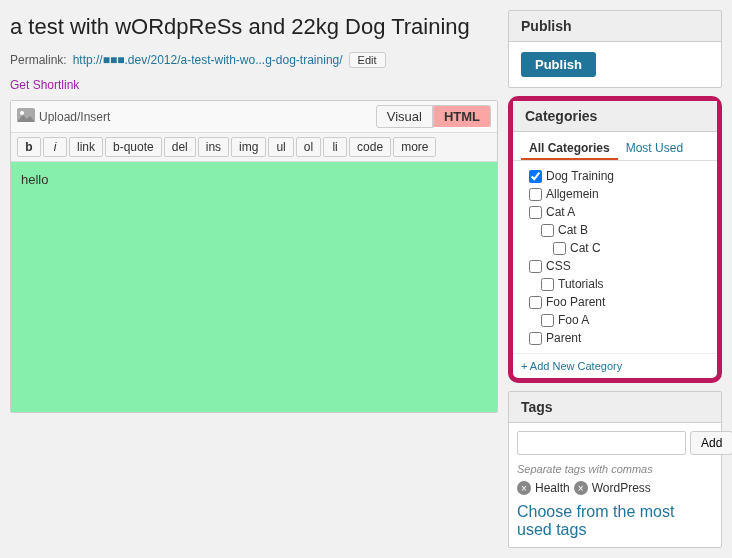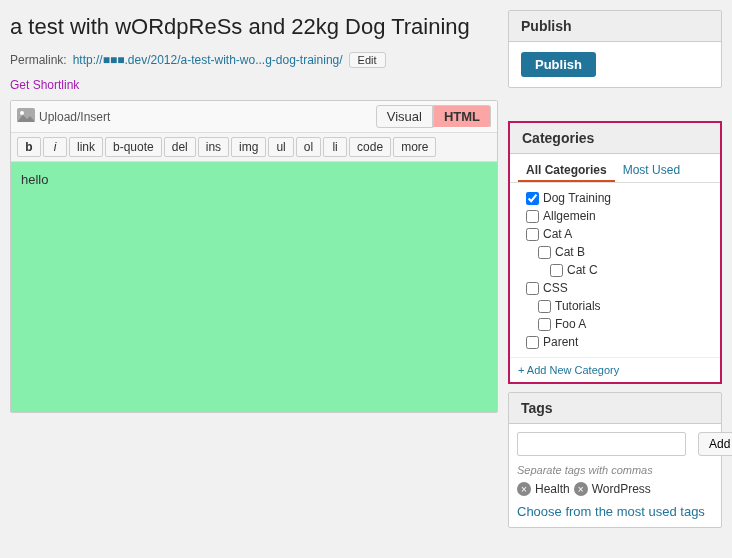--- a/index.html
+++ b/index.html
@@ -183,23 +183,22 @@
       border-radius: 3px;
       padding: 5px 14px;
       font-size: 13px;
       font-weight: bold;
       cursor: pointer;
     }
 
     
     .categories-box {
       background: #fff;
-      border: 2px solid #be185d;
-      border-radius: 0;
-      margin-top: 25px;
+      border: 5px solid #be185d;
+      border-radius: 10px;
     }
     .cat-tabs {
       display: flex;
       gap: 0;
       padding: 6px 8px 0;
       border-bottom: 1px solid #ddd;
     }
     .cat-tab {
       padding: 3px 8px;
       font-size: 12px;
@@ -241,21 +240,21 @@
     }
 
     
     .tags-box {
       background: #fff;
       border: 1px solid #ccc;
       border-radius: 2px;
     }
     .tags-input-row {
       display: flex;
-      gap: 12px;
+      gap: 4px;
       padding: 8px;
       align-items: center;
     }
     .tags-input {
       flex: 1;
       border: 1px solid #ccc;
       border-radius: 2px;
       padding: 4px 6px;
       font-size: 12px;
     }
@@ -294,21 +293,21 @@
       height: 14px;
       border-radius: 50%;
       background: #888;
       color: #fff;
       font-size: 10px;
       cursor: pointer;
       margin-right: 2px;
     }
     .choose-tags-link {
       padding: 0 8px 8px;
-      font-size: 13px;
+      font-size: 16px;
     }
     .choose-tags-link a {
       color: #21759b;
       text-decoration: none;
     }
   </style>
 </head>
 <body>
 
 <div class="layout">
@@ -400,20 +399,24 @@
             <label>Cat C</label>
           </div>
           <div class="cat-item level-0">
             <input type="checkbox" style="">
             <label>CSS</label>
           </div>
           <div class="cat-item level-1">
             <input type="checkbox" style="">
             <label>Tutorials</label>
           </div>
+          <div class="cat-item level-0">
+            <input type="checkbox" style="">
+            <label>Foo Parent</label>
+          </div>
           <div class="cat-item level-1">
             <input type="checkbox" style="">
             <label>Foo A</label>
           </div>
           <div class="cat-item level-0">
             <input type="checkbox" style="">
             <label>Parent</label>
           </div>
         </div>
       <div class="add-category-link">

